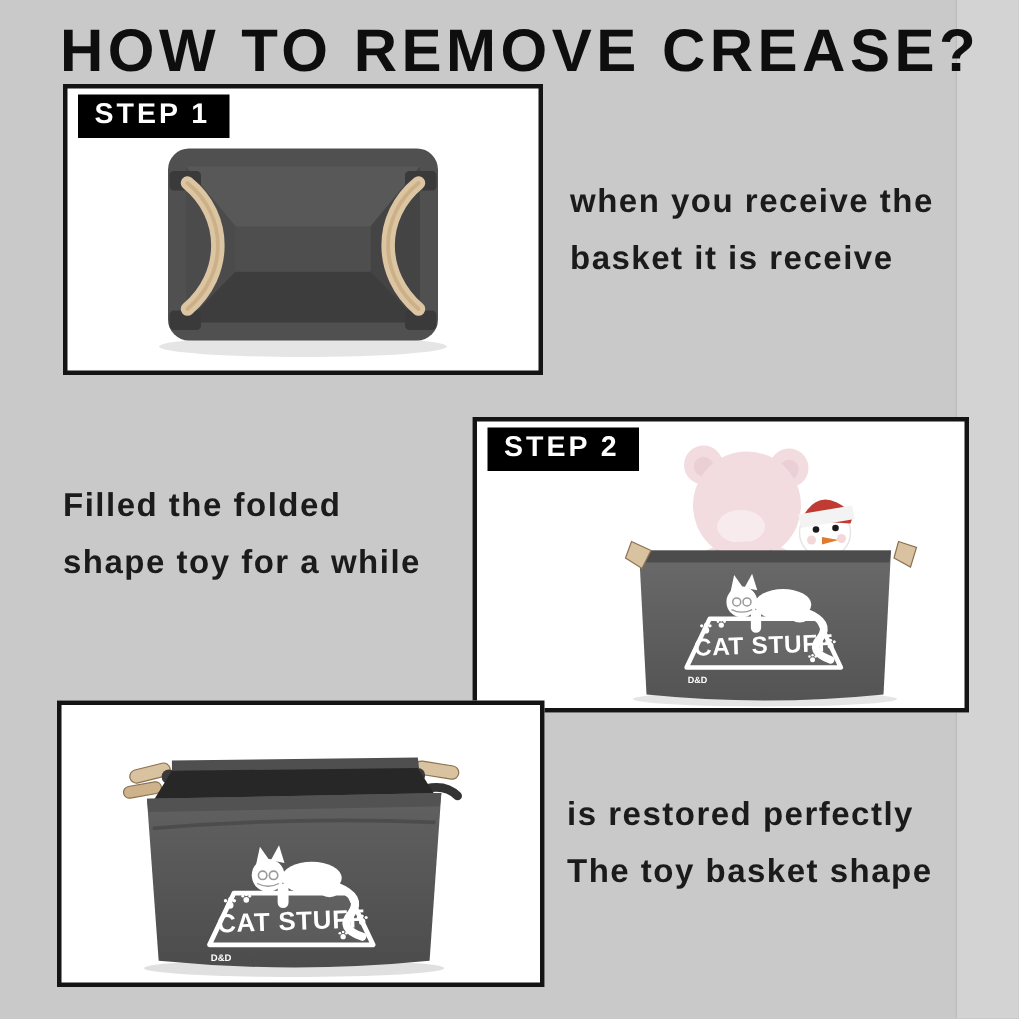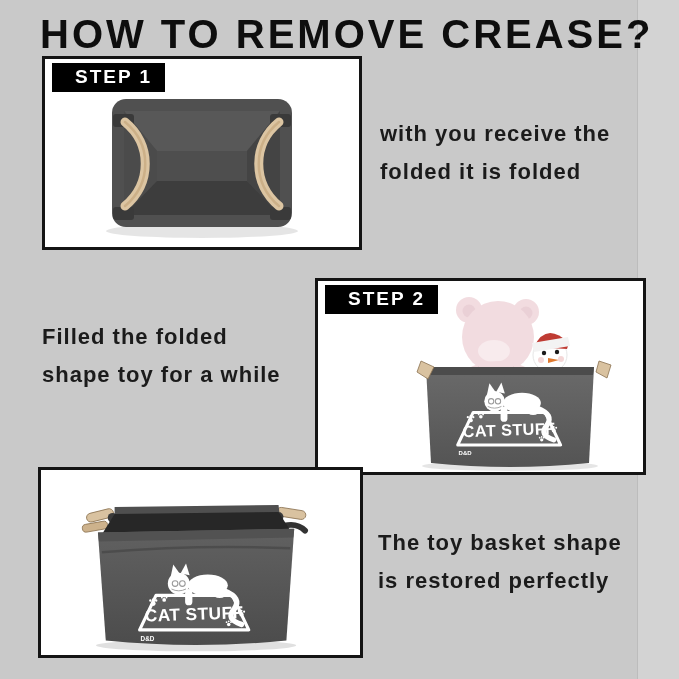--- a/index.html
+++ b/index.html
@@ -22,21 +22,21 @@
     box-sizing:border-box; z-index:1;
   }
   .panel1 { left:42px;  top:56px;  width:320px; height:194px; }
   .panel2 { left:315px; top:256px; width:331px; height:197px;margin-top:22px; }
   .panel3 { left:38px;  top:467px; width:325px; height:191px; }
   .photo { position:absolute; left:0; top:0; width:100%; height:100%; display:block; }
   .step-label {
     position:absolute; top:4px; left:7px; z-index:3;
     background:#000000; color:#ffffff;
     font-size:19px; font-weight:bold; letter-spacing:2px;
-    padding:3px 13px 4px 23px; white-space:nowrap;
+    padding:3px 13px 4px 11px; white-space:nowrap;
   }
   .caption {
     position:absolute; z-index:2;
     font-size:22px; font-weight:bold; letter-spacing:1px; color:#1b1b1b;
     line-height:38px; white-space:nowrap;
   }
   .caption1 { left:380px; top:115px; }
   .caption2 { left:42px;  top:318px; }
   .caption3 { left:378px; top:524px; }
 </style>
@@ -104,22 +104,22 @@
         <rect x="225" y="55" width="21" height="13" rx="3" fill="#3a3a3a"></rect>
         <rect x="225" y="148" width="21" height="13" rx="3" fill="#3a3a3a"></rect>
         <path d="M 234,63 C 207,85 207,124 234,147" fill="none" stroke="#dcc5a2" stroke-width="9" stroke-linecap="round"></path>
         <path d="M 234,63 C 207,85 207,124 234,147" fill="none" stroke="#c2a176" stroke-width="2.5" stroke-linecap="round" opacity="0.6"></path>
       </g>
     </g>
   </svg>
 </div>
 
 <div class="caption caption1">
-  <div>with you receive the</div>
-  <div>folded it is folded</div>
+  <div>when you receive the</div>
+  <div>basket it is receive</div>
 </div>
 
 <div class="panel panel2">
   <div class="step-label">STEP 2</div>
   <svg class="photo" viewBox="0 0 325 191">
     <defs>
       <linearGradient id="feltGrad2" x1="0" y1="0" x2="0" y2="1">
         <stop offset="0" stop-color="#6a6a6a"></stop>
         <stop offset="1" stop-color="#545454"></stop>
       </linearGradient>
@@ -194,15 +194,15 @@
       <polygon points="75,43 242,41 254,60 62,64" fill="#272727"></polygon>
       <path d="M 58,62 L 258,58 L 250,172 Q 158,181 66,172 Z" fill="url(#feltGrad3)"></path>
       <polygon points="58,62 258,58 257,67 59,71" fill="#525252"></polygon>
       <path d="M 62,82 Q 160,74 254,78" fill="none" stroke="rgba(0,0,0,0.18)" stroke-width="2.5"></path>
       <use href="#cat-logo" x="92" y="88" width="130" height="88"></use>
     </g>
   </svg>
 </div>
 
 <div class="caption caption3">
+  <div>is restored perfectly</div>
   <div>The toy basket shape</div>
-  <div>is restored perfectly</div>
 </div>
 
 </body></html>

